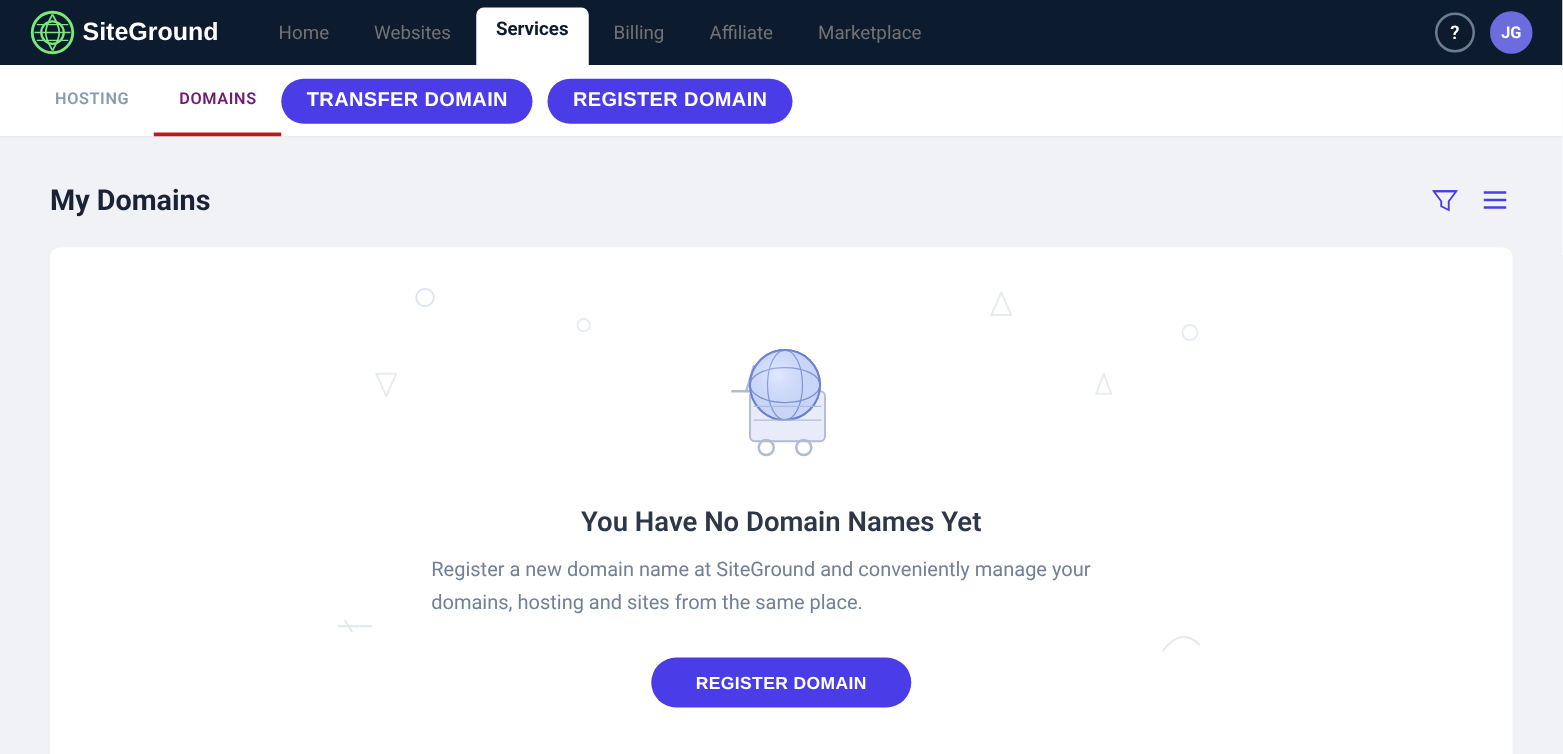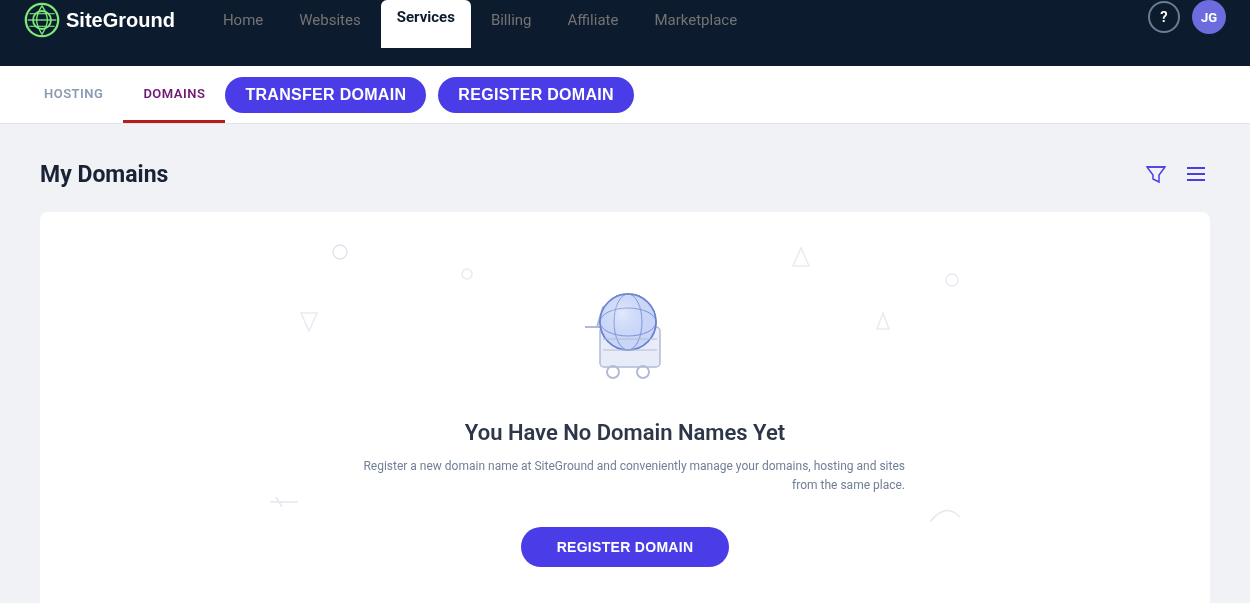--- a/index.html
+++ b/index.html
@@ -1,23 +1,23 @@
 <!DOCTYPE html>
 <html><head>
   <meta charset="utf-8">
   <style>
     * { box-sizing: border-box; margin: 0; padding: 0; }
     body { font-family: -apple-system, BlinkMacSystemFont, 'Segoe UI', Roboto, sans-serif; background: #f0f2f5; }
 
     
     .top-nav {
       background: #0d1b2e;
-      height: 66px;
-      display: flex;
-      align-items: flex-start;
+      height: 52px;
+      display: flex;
+      align-items: center;
       padding: 0 24px;
       justify-content: space-between;
     }
     .nav-left {
       display: flex;
       align-items: center;
       gap: 32px;
     }
     .logo {
       display: flex;
@@ -186,23 +186,23 @@
       position: relative;
     }
     .empty-title {
       font-size: 22px;
       font-weight: 600;
       color: #2d3748;
       margin-bottom: 12px;
       text-align: center;
     }
     .empty-desc {
-      font-size: 12px;
+      font-size: 16px;
       color: #718096;
-      text-align: right;
+      text-align: left;
       max-width: 560px;
       line-height: 1.6;
       margin-bottom: 32px;
     }
 
     
     .deco {
       position: absolute;
       pointer-events: none;
     }

